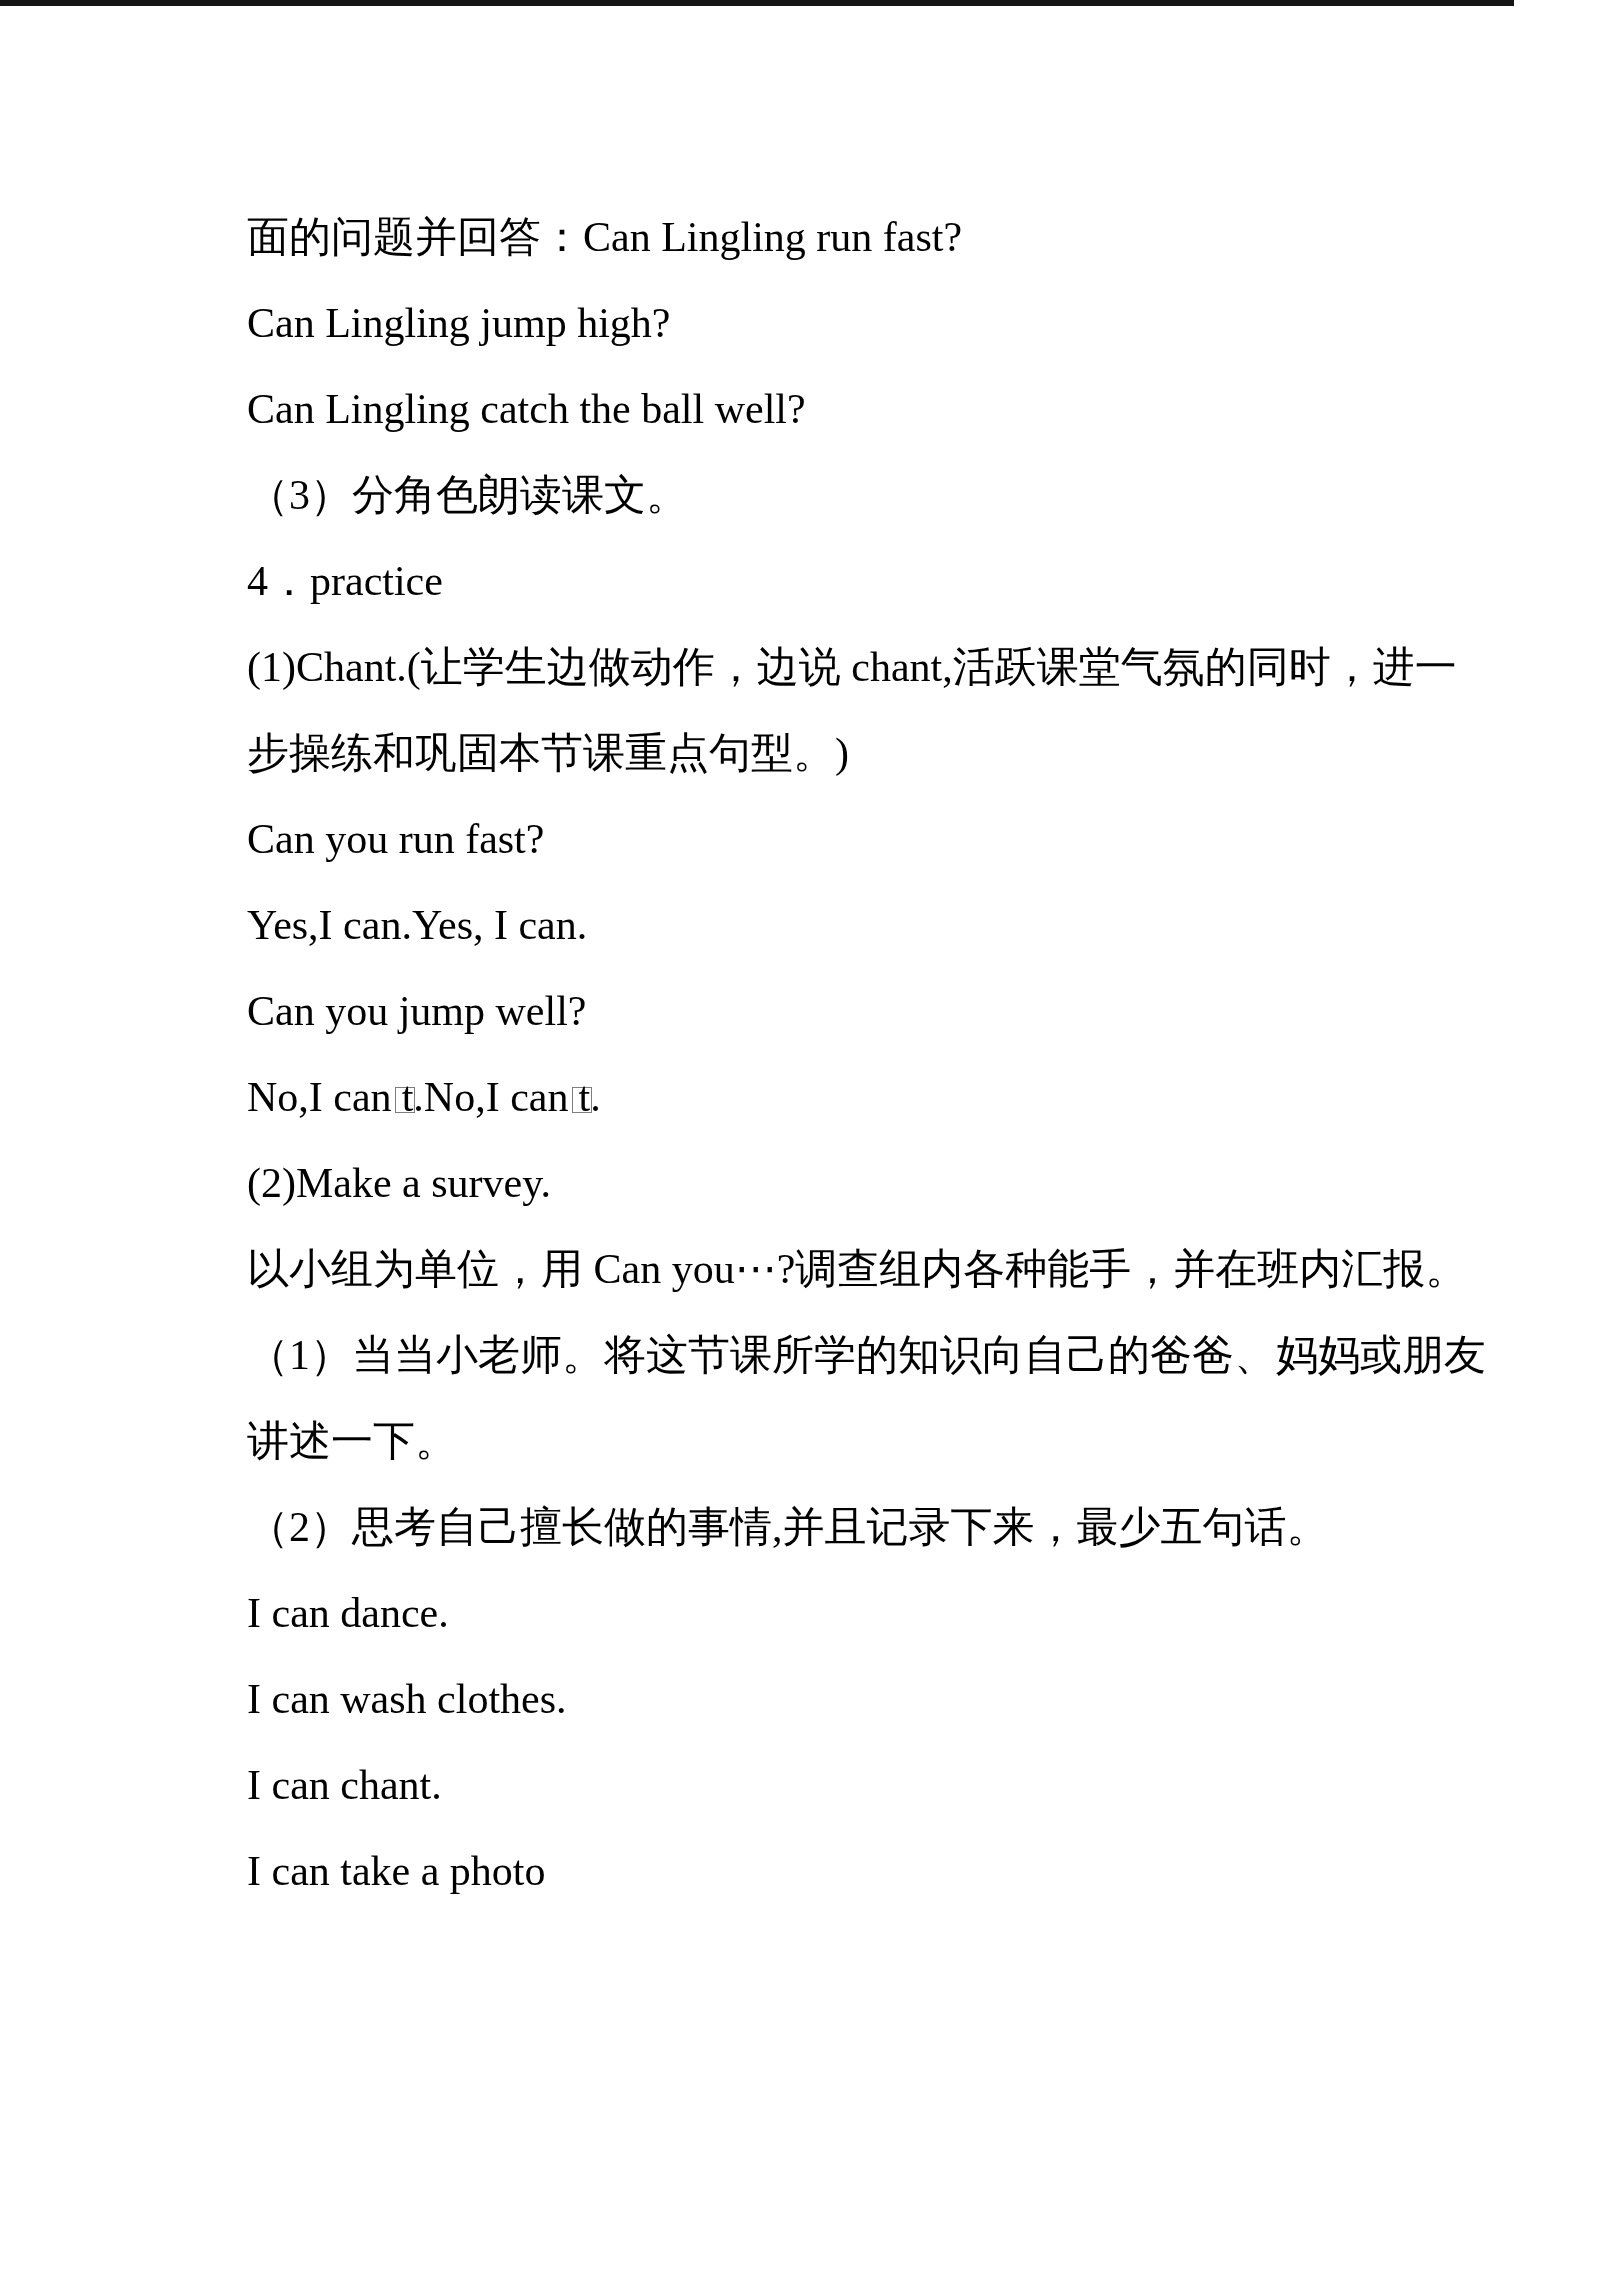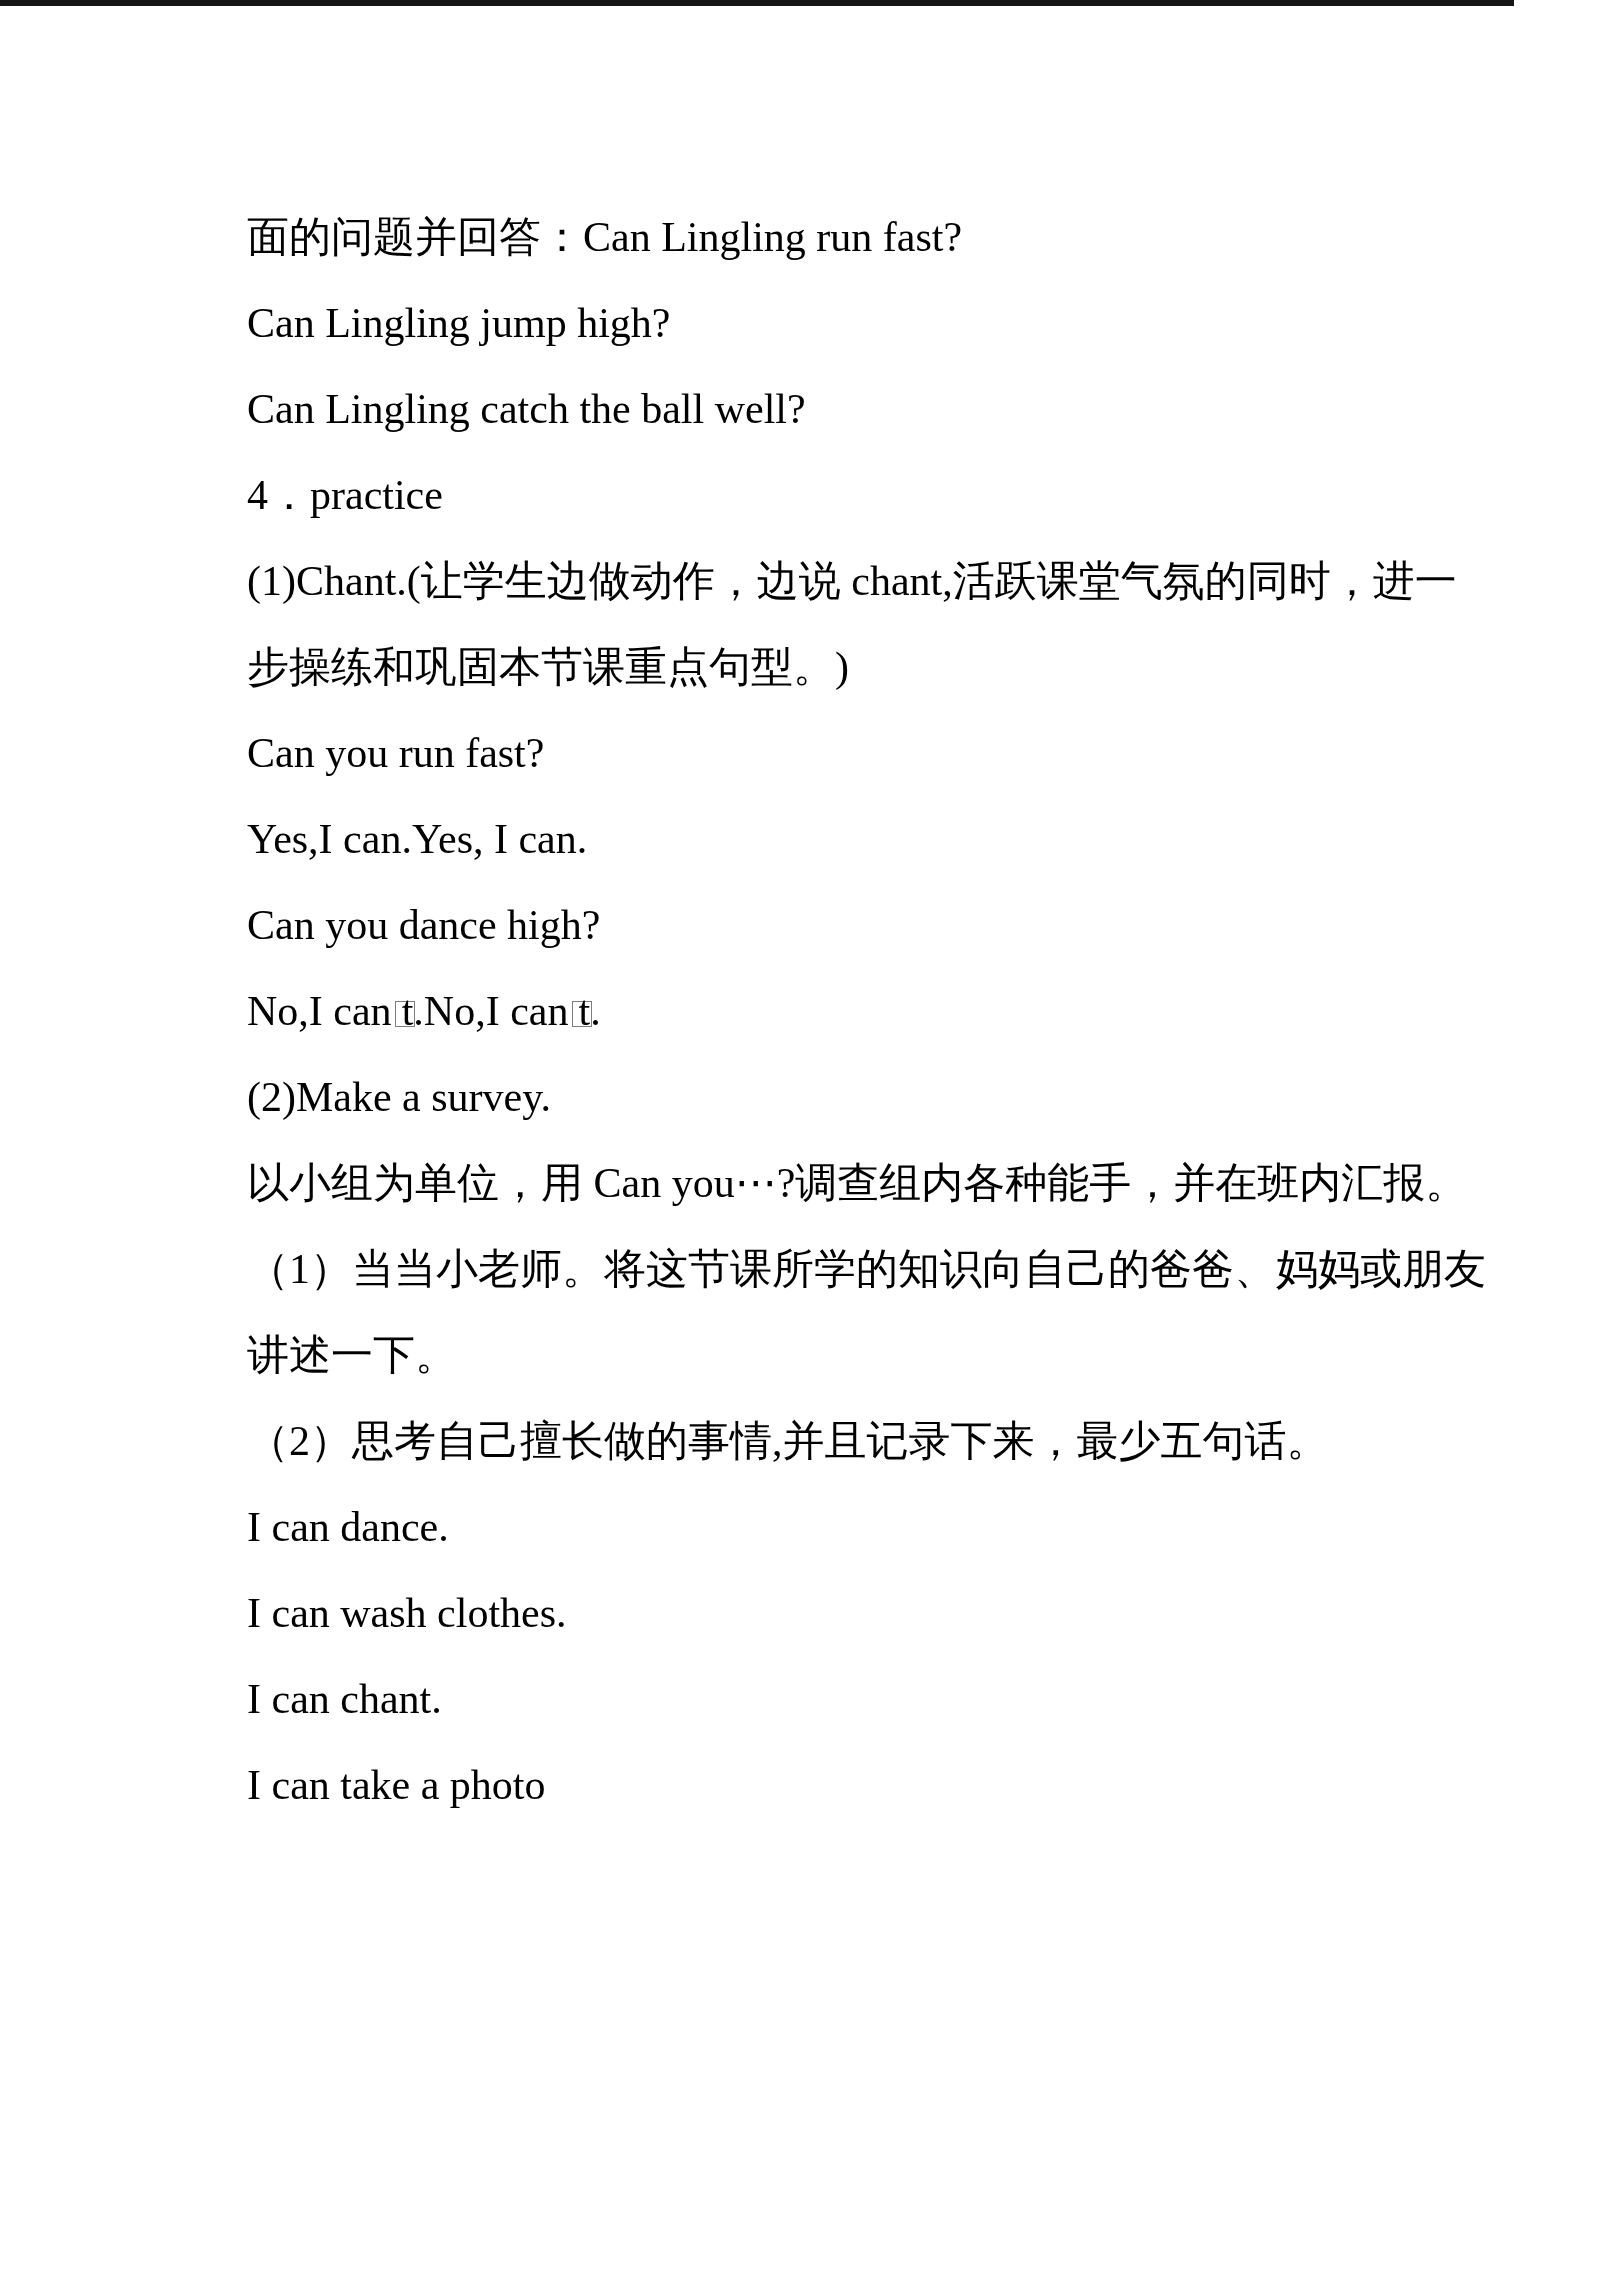--- a/index.html
+++ b/index.html
@@ -50,26 +50,27 @@
 </head>
 <body>
 
 <div class="page">
   <div class="top-bar"></div>
 
   <div class="doc">
     <div class="line">面的问题并回答：Can Lingling run fast?</div>
     <div class="line">Can Lingling jump high?</div>
     <div class="line">Can Lingling catch the ball well?</div>
+    <div class="line">（3）分角色朗读课文。</div>
     <div class="line">4．practice</div>
     <div class="line">(1)Chant.(让学生边做动作，边说 chant,活跃课堂气氛的同时，进一</div>
     <div class="line">步操练和巩固本节课重点句型。)</div>
     <div class="line">Can you run fast?</div>
     <div class="line">Yes,I can.Yes, I can.</div>
-    <div class="line">Can you dance high?</div>
+    <div class="line">Can you jump well?</div>
 
     <div class="line">
       <span>No,I can</span><span class="tofu"></span><span>t.No,I can</span><span class="tofu"></span><span>t.</span>
     </div>
 
     <div class="line">(2)Make a survey.</div>
     <div class="line">以小组为单位，用 Can you⋯?调查组内各种能手，并在班内汇报。</div>
     <div class="line">（1）当当小老师。将这节课所学的知识向自己的爸爸、妈妈或朋友</div>
     <div class="line">讲述一下。</div>
     <div class="line">（2）思考自己擅长做的事情,并且记录下来，最少五句话。</div>

